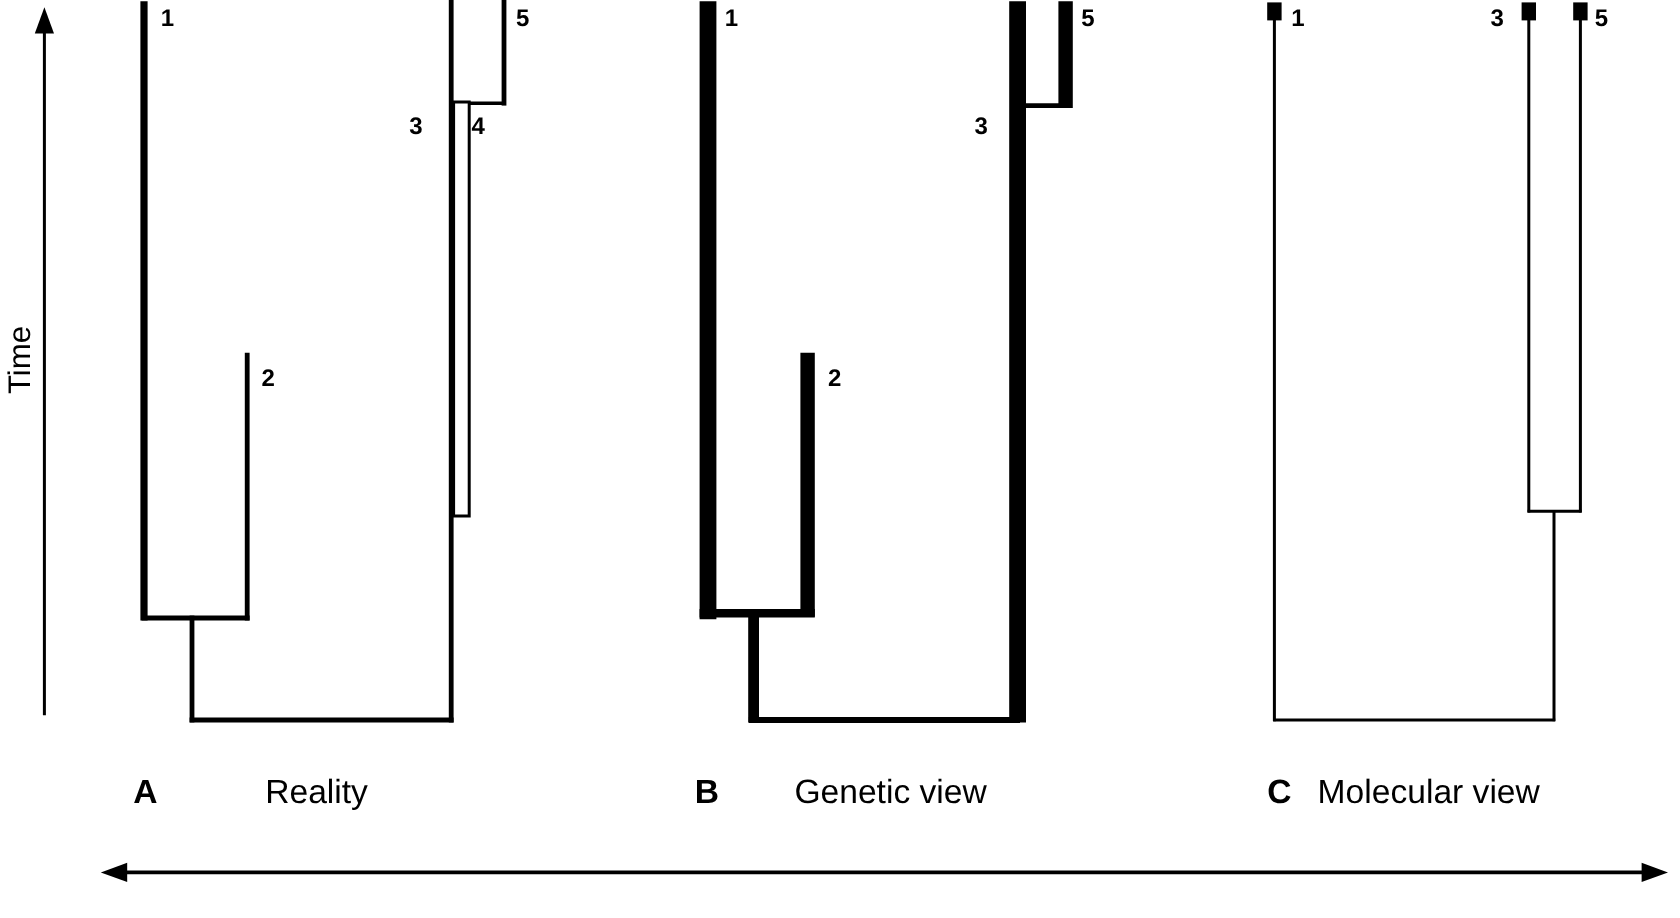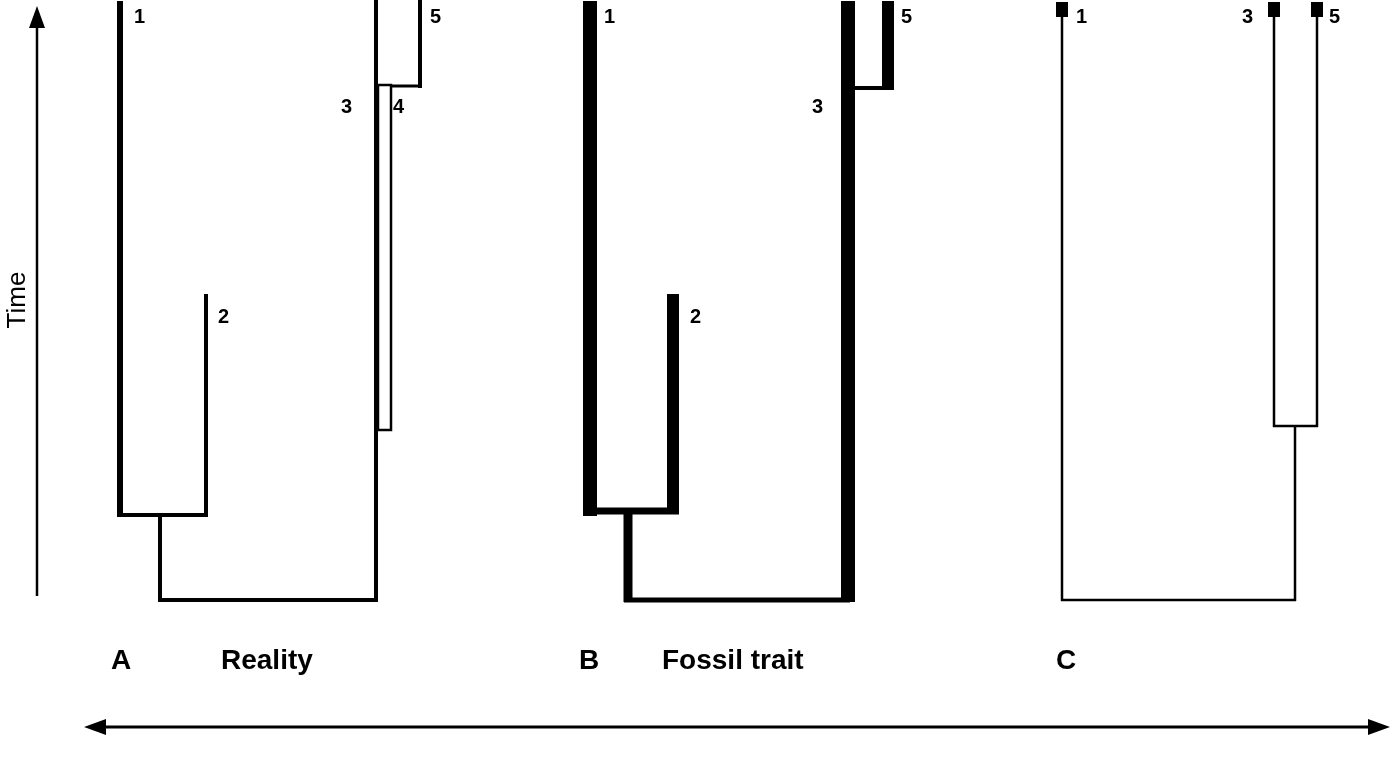--- a/index.html
+++ b/index.html
@@ -35,21 +35,21 @@
     font-size: 28px;
     font-weight: bold;
     line-height: 1;
     color: #000;
     white-space: nowrap;
   }
   .caption-title {
     position: absolute;
     top: 646px;
     font-size: 28px;
-    font-weight: bold;
+    font-weight: normal;
     line-height: 1;
     color: #000;
     white-space: nowrap;
   }
   #time-axis-label {
     position: absolute;
     left: -16px;
     top: 287px;
     width: 64px;
     text-align: center;
@@ -116,23 +116,24 @@
       </g>
   </svg>
 
   <div id="time-axis-label">Time</div>
 
 
   <span class="caption-letter" style="left:111px">A</span>
   <span class="caption-title" style="left:221px">Reality</span>
 
   <span class="caption-letter" style="left:579px">B</span>
-  <span class="caption-title" style="left:662px">Fossil trait</span>
+  <span class="caption-title" style="left:662px">Genetic view</span>
 
   <span class="caption-letter" style="left:1056px">C</span>
+  <span class="caption-title" style="left:1098px">Molecular view</span>
 
 <span class="taxon-label" style="left: 134px; top: 6px;">1</span>
     <span class="taxon-label" style="left: 218px; top: 306px;">2</span>
     <span class="taxon-label" style="left: 341px; top: 96px;">3</span>
     <span class="taxon-label" style="left: 393px; top: 96px;">4</span>
     <span class="taxon-label" style="left: 430px; top: 6px;">5</span>
     <span class="taxon-label" style="left: 604px; top: 6px;">1</span>
     <span class="taxon-label" style="left: 690px; top: 306px;">2</span>
     <span class="taxon-label" style="left: 812px; top: 96px;">3</span>
     <span class="taxon-label" style="left: 901px; top: 6px;">5</span>

